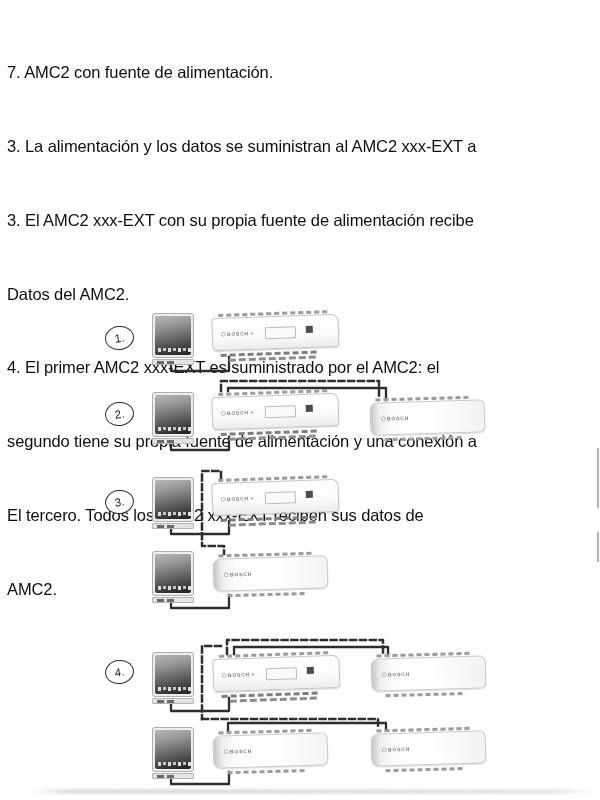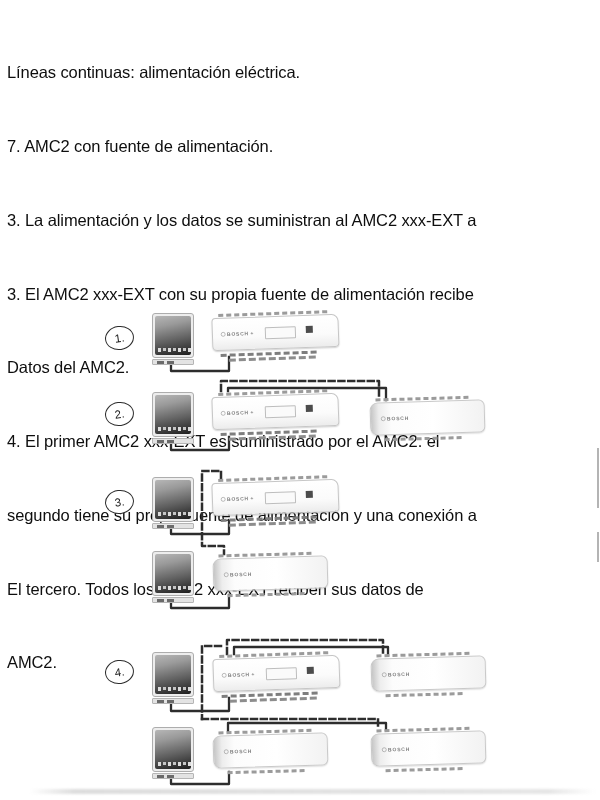--- a/index.html
+++ b/index.html
@@ -70,21 +70,20 @@
   
   .edge-mark{position:absolute;width:2px;background:#b4b4b4;z-index:4;}
   .bottom-smudge{position:absolute;left:30px;top:789px;width:565px;height:5px;z-index:0;
     background:linear-gradient(90deg,rgba(200,200,200,0),rgba(193,193,193,0.55) 8%,rgba(200,200,200,0.45) 92%,rgba(205,205,205,0));
     filter:blur(1px);}
 </style>
 </head>
 <body>
 
 <div class="text-block">
-  <div>Líneas continuas: alimentación eléctrica.</div>
   <div>7. AMC2 con fuente de alimentación.</div>
   <div>3. La alimentación y los datos se suministran al AMC2 xxx-EXT a</div>
   <div>3. El AMC2 xxx-EXT con su propia fuente de alimentación recibe</div>
   <div>Datos del AMC2.</div>
   <div>4. El primer AMC2 xxx-EXT es suministrado por el AMC2: el</div>
   <div>segundo tiene su propia fuente de alimentación y una conexión a</div>
   <div>El tercero. Todos los AMC2 xxx-EXT reciben sus datos de</div>
   <div>AMC2.</div>
 </div>
 

